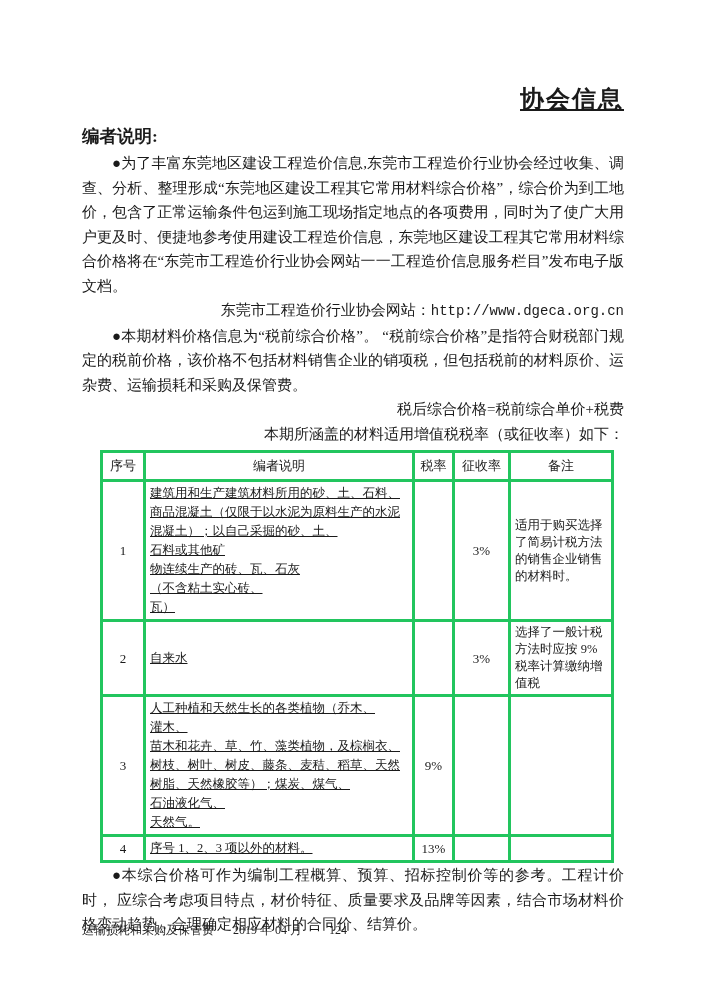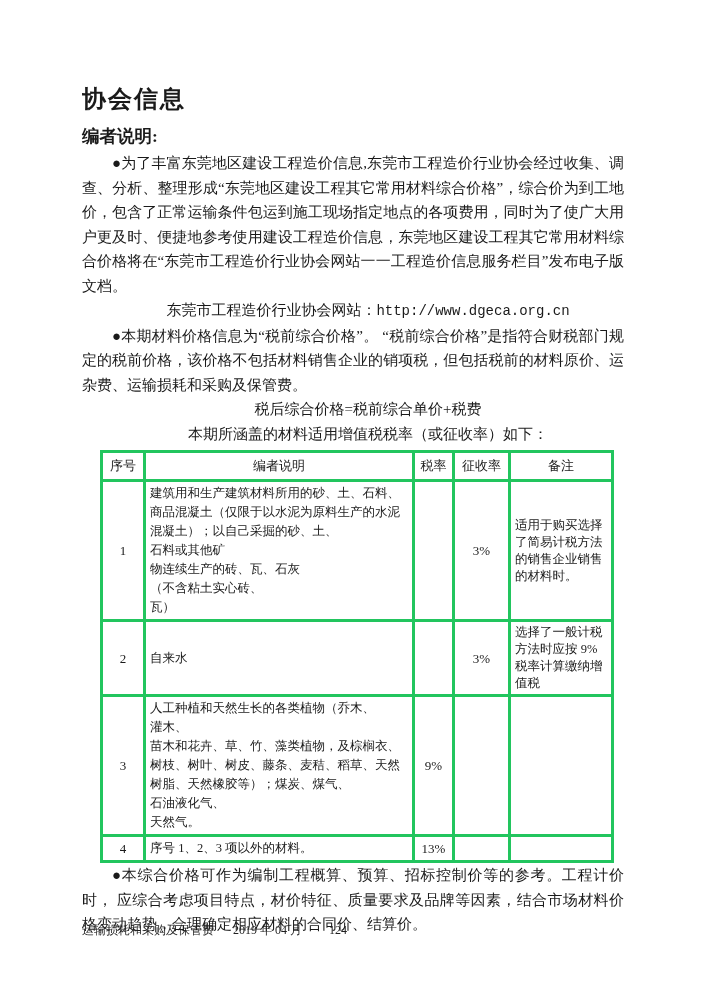--- a/index.html
+++ b/index.html
@@ -9,40 +9,41 @@
     background:#ffffff;
     font-family:"Liberation Serif","DejaVu Serif",serif;
     color:#1a1a1a;
     overflow:hidden;
   }
   .content{
     position:absolute;left:82px;top:0;width:542px;
   }
   h1.title{
     margin:84px 0 0 0;
-    text-align:left;
+    text-align:right;
     font-size:24px;line-height:30px;
     font-weight:bold;
     letter-spacing:2px;
+    text-decoration:underline;
   }
   h2.section{
     margin:10px 0 0 0;
     font-size:17.5px;line-height:24px;
     font-weight:bold;
   }
   p.body{
     margin:0;
     font-size:15px;
     line-height:24.5px;
     text-align:justify;
     text-justify:inter-ideograph;
   }
   p.first{margin-top:3px;}
   p.indent{text-indent:2em;}
-  p.noj{text-align:center;}
+  p.noj{text-align:right;}
   .mono{font-family:"Liberation Mono","DejaVu Sans Mono",monospace;font-size:14px;}
   table.tax{
     margin:4px 0 0 18px;
     border-collapse:collapse;
     table-layout:fixed;
     width:511px;
     font-size:13px;
   }
   table.tax col.c-seq{width:43px;}
   table.tax col.c-name{width:269px;}
@@ -61,20 +62,21 @@
     padding:3px 4px;
   }
   td.cen{text-align:center;line-height:19px;}
   td.name{
     text-align:left;
     white-space:pre-line;
     word-break:keep-all;
     line-height:19px;
     font-size:12.5px;
     padding:4px 4px;
+    text-decoration:underline;
   }
   td.note{
     text-align:left;
     white-space:pre-line;
     word-break:keep-all;
     line-height:17px;
     font-size:12.5px;
     padding:3px 4px;
     margin-left:24px;
   }

